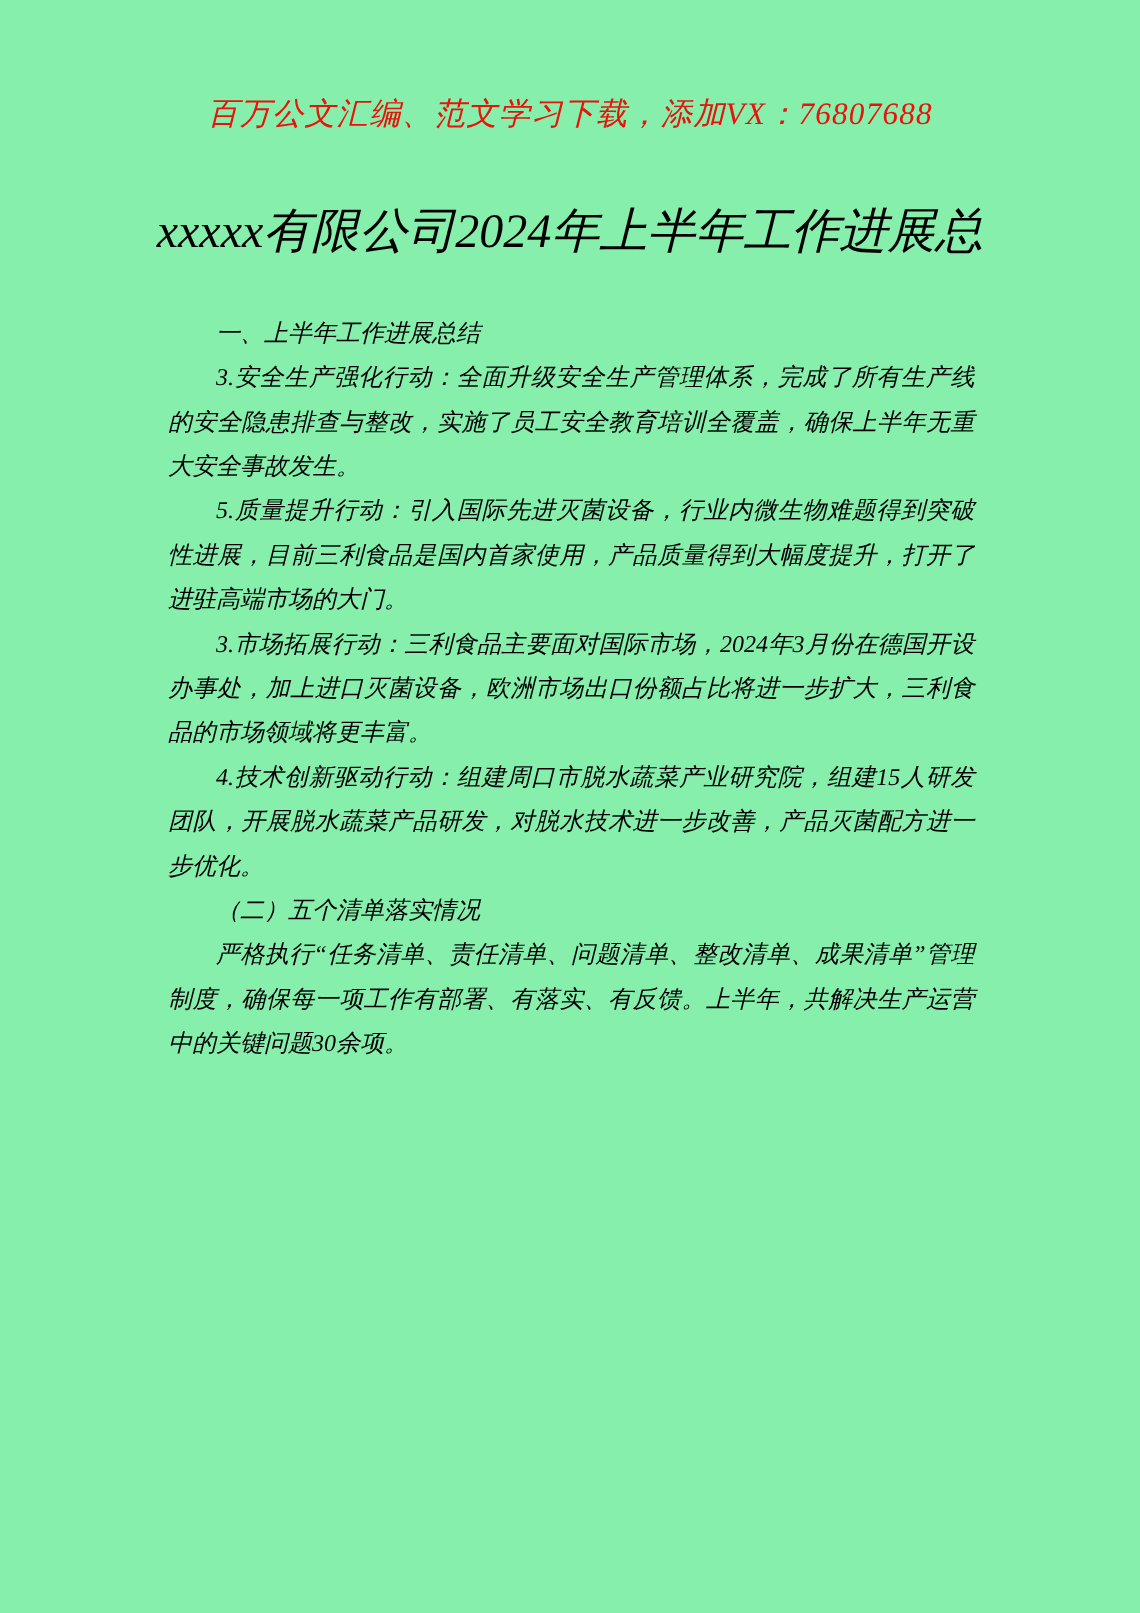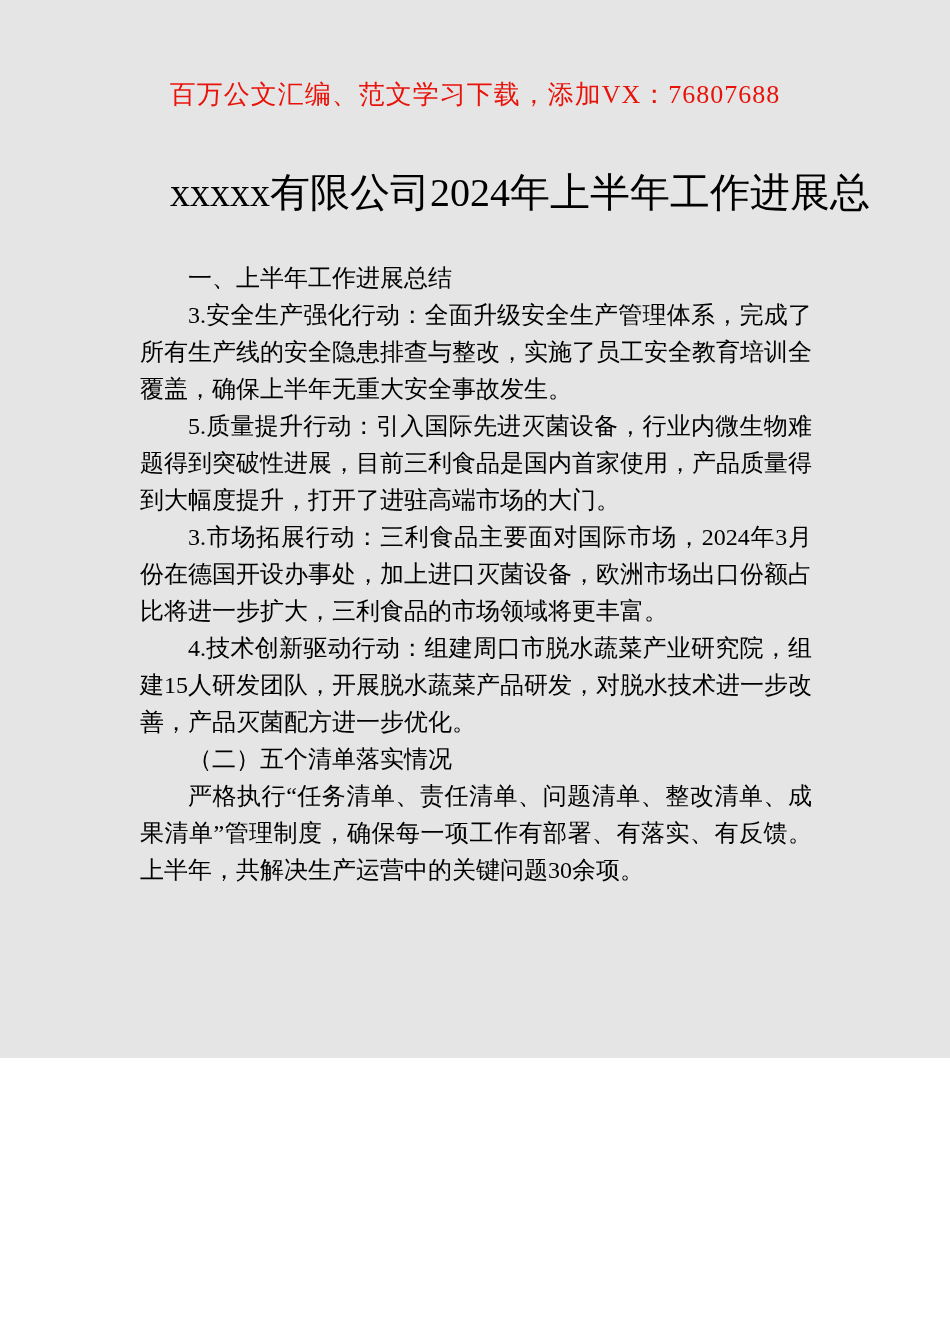--- a/index.html
+++ b/index.html
@@ -3,54 +3,54 @@
 <meta charset="utf-8">
 <style>
   html, body {
     margin: 0;
     padding: 0;
     background: #ffffff;
   }
   .page {
     position: relative;
     width: 950px;
-    height: 1058px;
+    height: 1344px;
     margin: 0 auto;
-    background: #e5e5e5;
+    background: #86efac;
     color: #000000;
     font-family: "Liberation Serif", "DejaVu Serif", serif;
     overflow: hidden;
     box-sizing: border-box;
+    font-style: italic;
   }
   .notice {
     padding-top: 78px;
     text-align: center;
     font-size: 26px;
     line-height: 34px;
     font-weight: 400;
     letter-spacing: 1px;
   }
   .title {
     margin: 46px 80px 0 80px;
     font-size: 40px;
     line-height: 70px;
     font-weight: 400;
     text-align: center;
   }
   .title .title-line {
     display: block;
     white-space: nowrap;
-    text-align: right;
   }
   .doc-body {
     margin: 32px 138px 0 140px;
   }
   .para {
     margin: 0;
-    font-size: 24px;
+    font-size: 20px;
     line-height: 37px;
     text-align: justify;
     text-indent: 2em;
     word-break: break-all;
   }
 </style>
 </head>
 <body>
 
 <div class="page">

